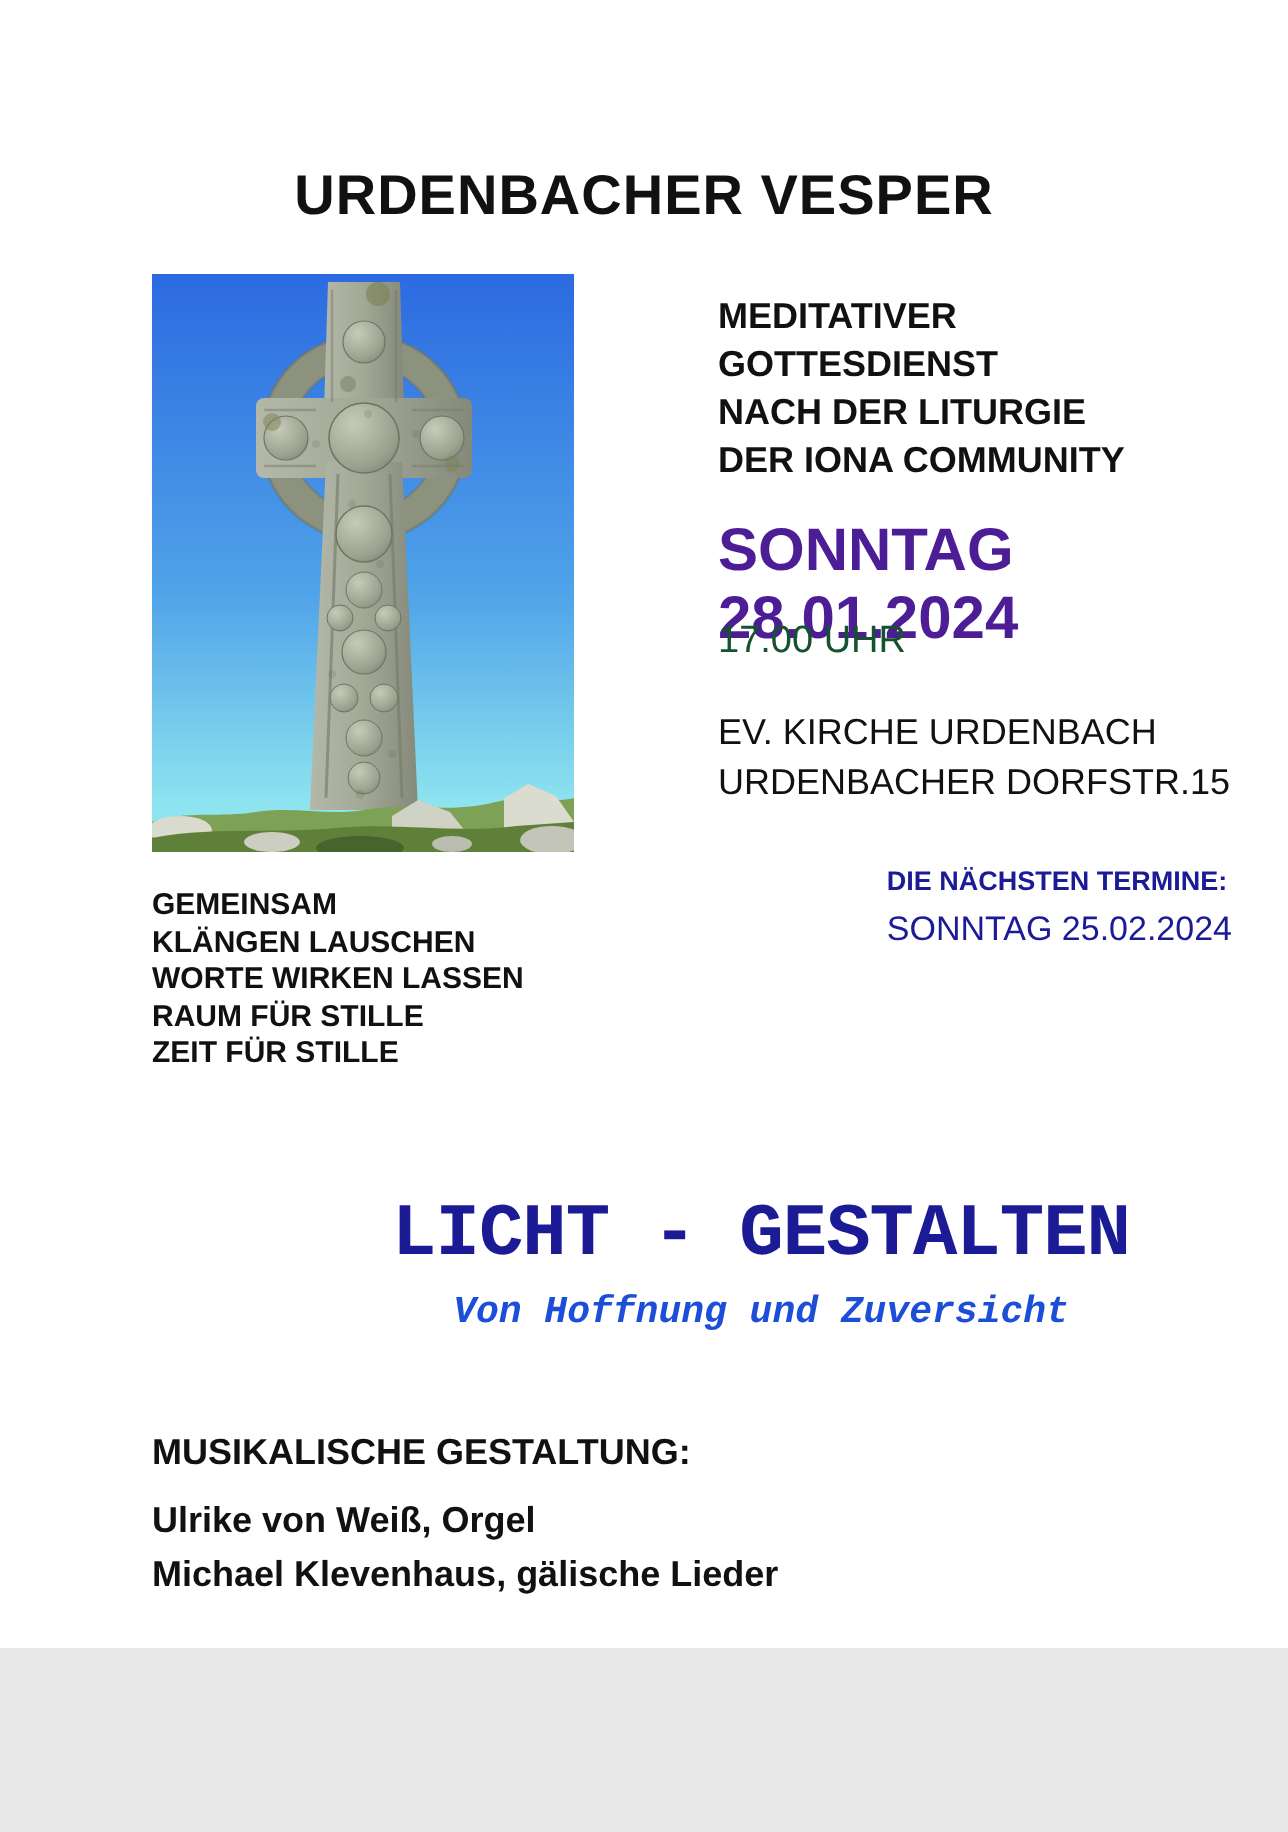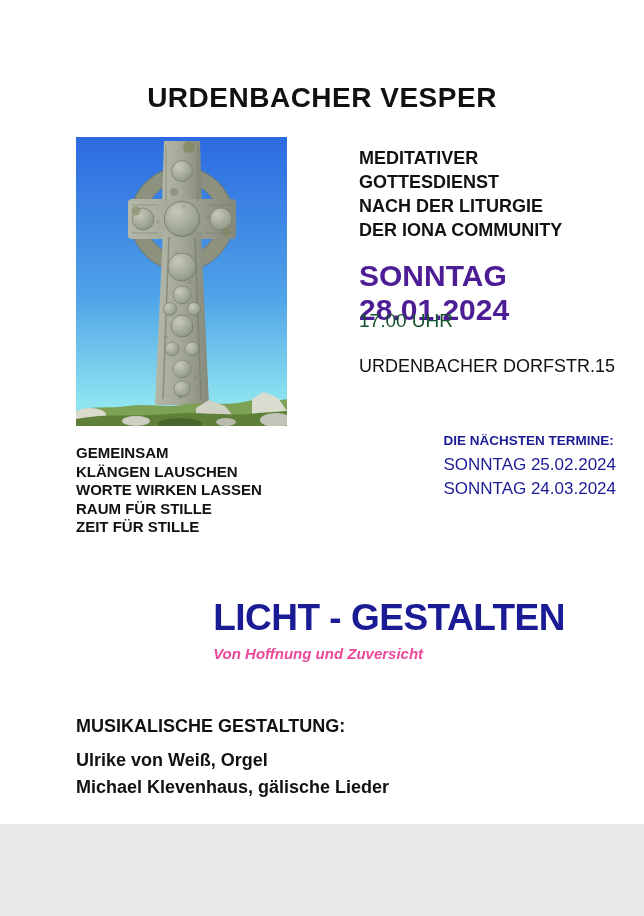--- a/index.html
+++ b/index.html
@@ -44,27 +44,27 @@
     font-size:13.5px;font-weight:bold;color:#1b1b96;margin-bottom:5px;
   }
   .nd-date{
     font-size:17px;line-height:24px;color:#1b1b96;
   }
   .motto{
     position:absolute;left:76px;top:444px;
     font-size:15px;font-weight:bold;line-height:18.5px;color:#111111;
   }
   .theme{
-    position:absolute;right:79px;top:597px;text-align:left;
+    position:absolute;right:79px;top:597px;text-align:center;font-family:Liberation Mono, monospace;
   }
   .theme-title{
     font-size:37px;font-weight:bold;letter-spacing:-0.5px;color:#1b1b96;white-space:nowrap;
   }
   .theme-subtitle{
-    font-size:15px;font-weight:bold;font-style:italic;color:#ec4899;margin-top:6px;
+    font-size:19px;font-weight:bold;font-style:italic;color:#1d4ed8;margin-top:6px;
   }
   .music{
     position:absolute;left:76px;top:716px;
   }
   .music-heading{
     font-size:18px;font-weight:bold;color:#111111;margin-bottom:10px;
   }
   .performer{
     font-size:18px;font-weight:bold;line-height:27px;color:#111111;
   }
@@ -165,27 +165,27 @@
     <div>GOTTESDIENST</div>
     <div>NACH DER LITURGIE</div>
     <div>DER IONA COMMUNITY</div>
   </div>
 
   <div class="event-date">SONNTAG 28.01.2024</div>
 
   <div class="event-time">17.00 UHR</div>
 
   <div class="location">
+    <div>EV. KIRCHE URDENBACH</div>
     <div>URDENBACHER DORFSTR.15</div>
   </div>
 
   <div class="next-dates">
     <div class="nd-heading">DIE NÄCHSTEN TERMINE:</div>
     <div class="nd-date">SONNTAG 25.02.2024</div>
-    <div class="nd-date">SONNTAG 24.03.2024</div>
   </div>
 
   <div class="motto">
     <div>GEMEINSAM</div>
     <div>KLÄNGEN LAUSCHEN</div>
     <div>WORTE WIRKEN LASSEN</div>
     <div>RAUM FÜR STILLE</div>
     <div>ZEIT FÜR STILLE</div>
   </div>
 

